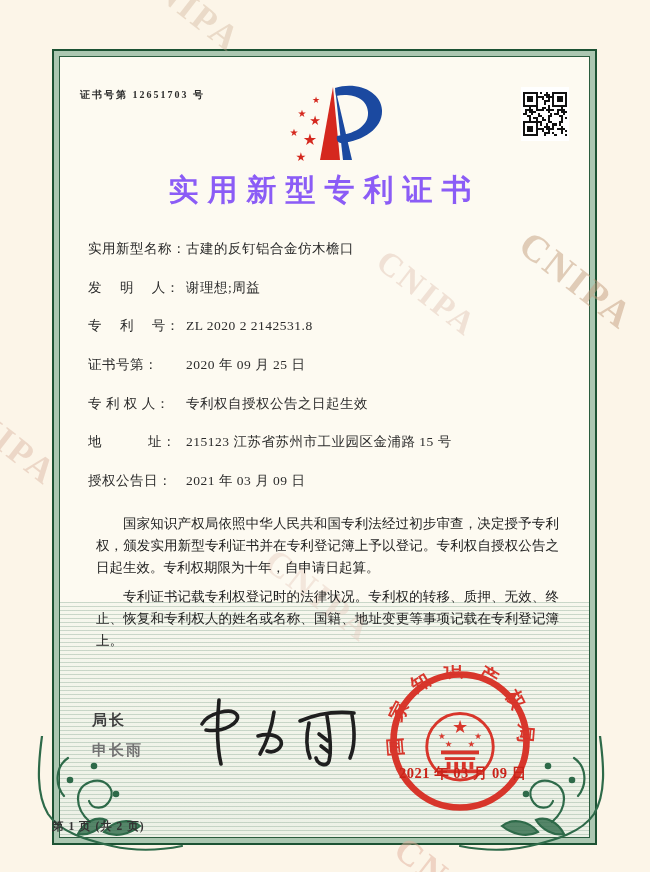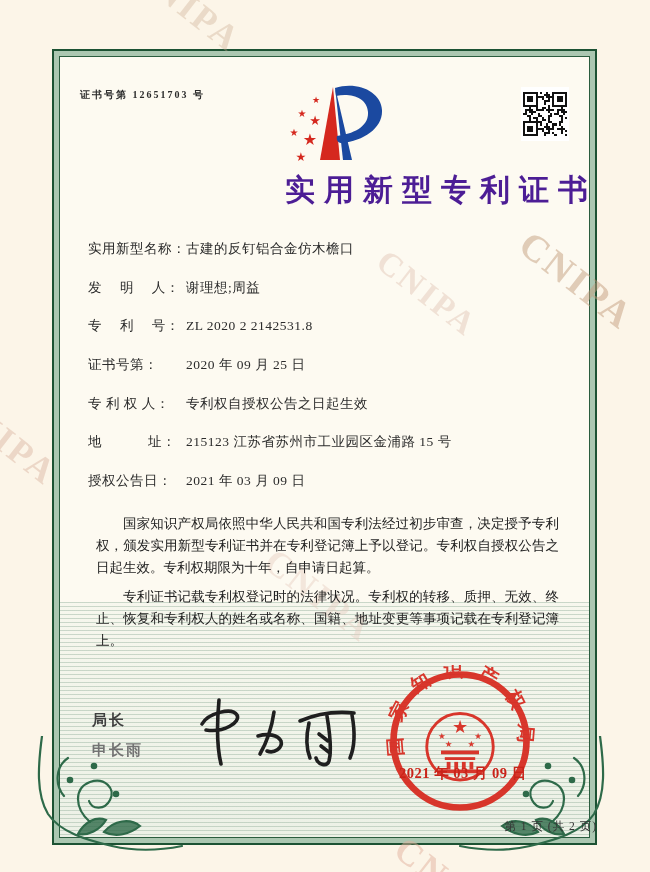--- a/index.html
+++ b/index.html
@@ -27,22 +27,22 @@
       background:
         repeating-linear-gradient(180deg, rgba(148,176,156,0.45) 0px, rgba(148,176,156,0.45) 1px,
                                   rgba(0,0,0,0) 1px, rgba(0,0,0,0) 4px),
         linear-gradient(180deg, rgba(228,238,227,0.25), rgba(222,233,221,0.55));}
 
   .cert-number{position:absolute;z-index:5;left:80px;top:88px;font-size:10px;
                font-weight:bold;letter-spacing:2px;}
   .logo{position:absolute;z-index:5;left:288px;top:84px;}
   .qr-box{position:absolute;z-index:5;left:521px;top:87px;width:48px;height:54px;
           background:#ffffff;padding:2px;box-sizing:border-box;}
-  .title{position:absolute;z-index:5;left:52px;width:545px;top:170px;text-align:right;
-         font-size:30px;font-weight:bold;letter-spacing:9px;color:#4c1d95;}
+  .title{position:absolute;z-index:5;left:52px;width:545px;top:170px;text-align:center;
+         font-size:30px;font-weight:bold;letter-spacing:9px;color:#8b5cf6;}
 
   .fields{position:absolute;z-index:5;left:88px;top:240px;width:492px;}
   .row{position:relative;height:38.7px;font-size:13.5px;font-weight:normal;
        letter-spacing:0.5px;white-space:nowrap;}
   .flabel{display:inline-block;min-width:98px;}
   .pair2{position:absolute;left:257px;top:0;}
 
   .paras{position:absolute;z-index:5;left:88px;top:505px;width:479px;
          font-size:13.5px;line-height:21.8px;text-align:justify;color:#222;}
   .paras p{margin:8px;text-indent:2em;}
@@ -54,22 +54,22 @@
   .signature{position:absolute;z-index:6;left:188px;top:688px;}
 
   .seal{position:absolute;z-index:5;left:384px;top:665px;opacity:0.92;}
   .seal-date{position:absolute;z-index:7;left:399px;top:764px;width:150px;font-size:14.5px;
              font-weight:bold;color:#c9241a;letter-spacing:0.5px;white-space:nowrap;}
 
   .flourish{position:absolute;z-index:4;}
   .flourish.left{left:34px;top:736px;}
   .flourish.right{left:458px;top:736px;transform:scaleX(-1);}
 
-  .footer{position:absolute;z-index:5;left:52px;width:545px;top:819px;text-align:right;
-          font-size:11.5px;font-weight:normal;letter-spacing:1px;color:#333;}
+  .footer{position:absolute;z-index:5;left:52px;width:545px;top:819px;text-align:left;
+          font-size:11.5px;font-weight:bold;letter-spacing:1px;color:#333;}
 </style>
 </head>
 <body>
 
 <div class="page">
 
   <div class="wm wm1">CNIPA</div>
   <div class="wm wm2">CNIPA</div>
   <div class="wm wm3">CNIPA</div>
   <div class="wm wm4">CNIPA</div>

